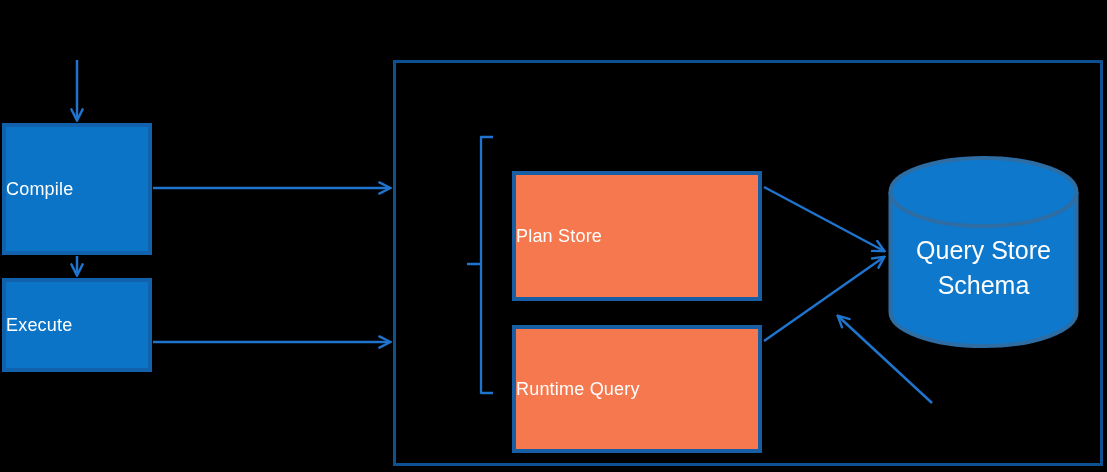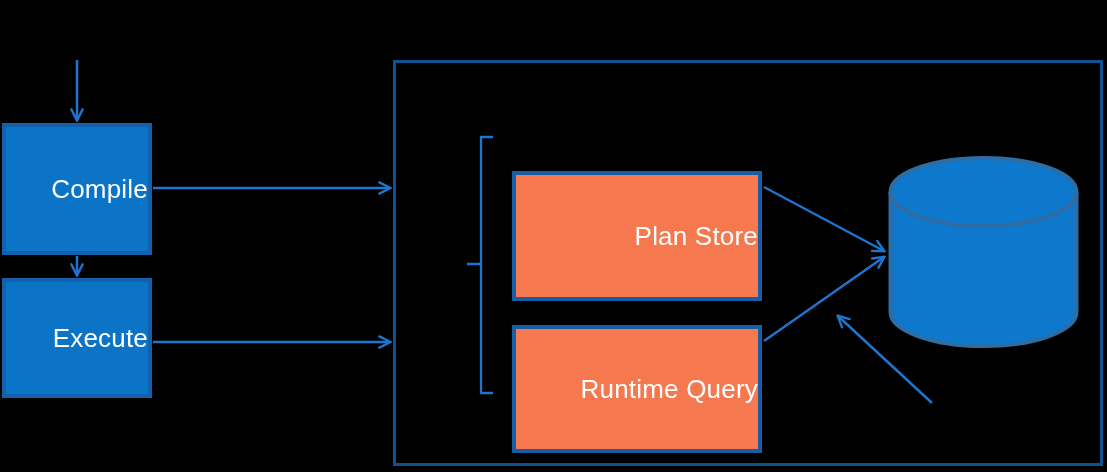--- a/index.html
+++ b/index.html
@@ -22,37 +22,37 @@
     width: 710px; height: 406px;
     border: 3px solid #0E5191;
     box-sizing: border-box;
     background: transparent;
   }
   .node {
     position: absolute;
     box-sizing: border-box;
     display: flex;
     align-items: center;
-    justify-content: flex-end;
+    justify-content: flex-start;
     color: #FFFFFF;
-    font-size: 26px;
+    font-size: 18px;
     letter-spacing: 0.2px;
     z-index: 3;
   }
   .node-blue {
     background: #0B74C6;
     border: 4px solid #1261AC;
   }
   .node-orange {
     background: #F5784E;
     border: 4px solid #175EA4;
     margin-top: 48px;
   }
   #compile { left: 2px; top: 123px; width: 150px; height: 132px; }
-  #execute { left: 2px; top: 278px; width: 150px; height: 120px; }
+  #execute { left: 2px; top: 278px; width: 150px; height: 94px; }
   #plan-store { left: 512px; top: 123px; width: 250px; height: 130px; }
   #runtime-stats { left: 512px; top: 277px; width: 250px; height: 128px; }
   .cyl-label {
     position: absolute;
     left: 890px; top: 233px;
     width: 187px;
     text-align: center;
     color: #FFFFFF;
     font-size: 25px;
     line-height: 35px;
@@ -106,14 +106,18 @@
   </div>
 
   <div class="node node-orange" id="plan-store">
     <span>Plan Store</span>
   </div>
 
   <div class="node node-orange" id="runtime-stats">
     <span>Runtime Query</span>
   </div>
 
+  <div class="cyl-label">
+    <span>Query Store</span>
+    <span>Schema</span>
+  </div>
 
 </div>
 
 </body></html>

